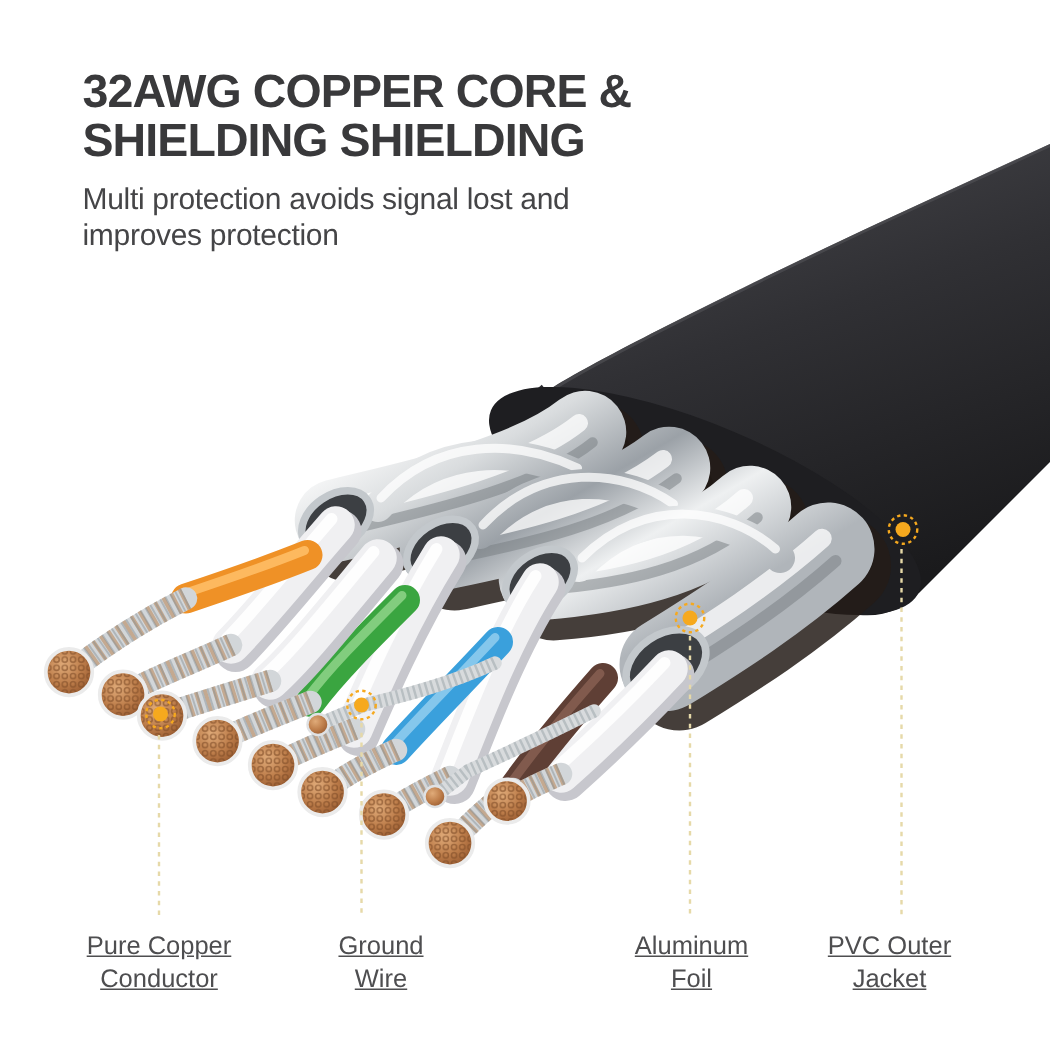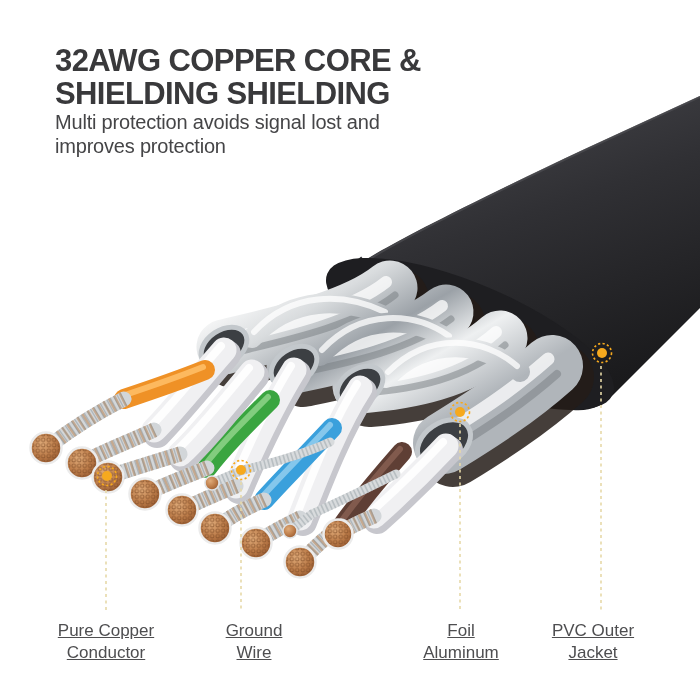--- a/index.html
+++ b/index.html
@@ -1,21 +1,21 @@
 <!DOCTYPE html>
 <html><head>
 <meta charset="utf-8">
 <style>
   html,body{margin:0;padding:0;background:#ffffff;}
   body{width:700px;height:700px;overflow:hidden;font-family:"Liberation Sans",sans-serif;}
   .stage{position:relative;width:640px;height:700px;background:#ffffff;}
 
   .header{position:absolute;left:55px;top:44px;width:430px;z-index:3;}
   .title{font-weight:bold;font-size:31px;line-height:33px;letter-spacing:-0.6px;color:#39393b;}
-  .subtitle{font-size:20px;line-height:24px;letter-spacing:-0.2px;color:#454547;}
+  .subtitle{margin-top:11px;font-size:20px;line-height:24px;letter-spacing:-0.2px;color:#454547;}
 
   .art{position:absolute;left:0;top:0;width:700px;height:700px;z-index:1;}
 
   .callout-label{position:absolute;top:620px;width:150px;text-align:center;
     font-size:17px;line-height:22px;color:#4e4e50;z-index:2;text-decoration:underline;}
 
   
   .jacket-edge{fill:none;stroke:#4e4e53;stroke-width:2;opacity:.7;}
   .foil{fill:none;stroke:url(#foilGrad);stroke-linecap:round;}
   .foil-hi{fill:none;stroke:#ffffff;stroke-linecap:round;opacity:.75;}
@@ -318,21 +318,21 @@
 
   <div class="callout-label" style="left:31px">
     <div>Pure Copper</div>
     <div>Conductor</div>
   </div>
   <div class="callout-label" style="left:179px">
     <div>Ground</div>
     <div>Wire</div>
   </div>
   <div class="callout-label" style="left:386px">
+    <div>Aluminum</div>
     <div>Foil</div>
-    <div>Aluminum</div>
   </div>
   <div class="callout-label" style="left:518px">
     <div>PVC Outer</div>
     <div>Jacket</div>
   </div>
 
 </div>
 
 </body></html>

